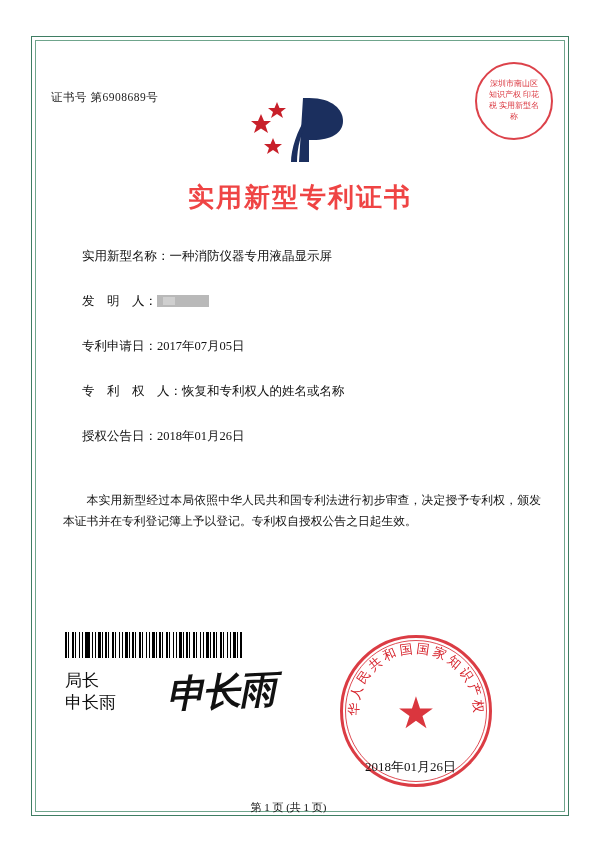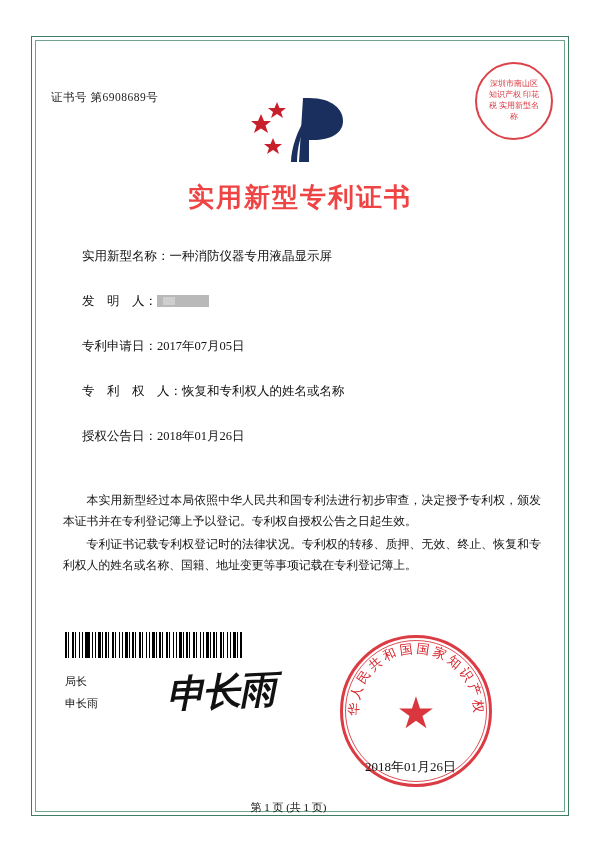--- a/index.html
+++ b/index.html
@@ -162,21 +162,21 @@
         #000 6.5px, #000 9px, #fff 9px, #fff 10px,
         #000 10px, #000 11px, #fff 11px, #fff 13.5px);
   }
 
   
   .sig-block {
     position: absolute;
     left: 30px;
     top: 630px;
     width: 120px;
-    font-size: 11px;
+    font-size: 17px;
     line-height: 22px;
     color: #111111;
   }
   .sig-script {
     position: absolute;
     left: 132px;
     top: 625px;
     width: 170px;
     height: 66px;
     font-size: 38px;
@@ -332,21 +332,20 @@
       </div>
 
       <div class="field-row">
         <span class="field-label">授权公告日：</span><span class="field-value">2018年01月26日</span>
       </div>
 
     </div>
 
     <div class="body-text">
       <p>本实用新型经过本局依照中华人民共和国专利法进行初步审查，决定授予专利权，颁发本证书并在专利登记簿上予以登记。专利权自授权公告之日起生效。</p>
-      <p>专利证书记载专利权登记时的法律状况。专利权的转移、质押、无效、终止、恢复和专利权人的姓名或名称、国籍、地址变更等事项记载在专利登记簿上。</p>
     </div>
 
     <div class="barcode"></div>
 
     <div class="sig-block">
       <div>局长</div>
       <div>申长雨</div>
     </div>
 
     <div class="sig-script">申长雨</div>

